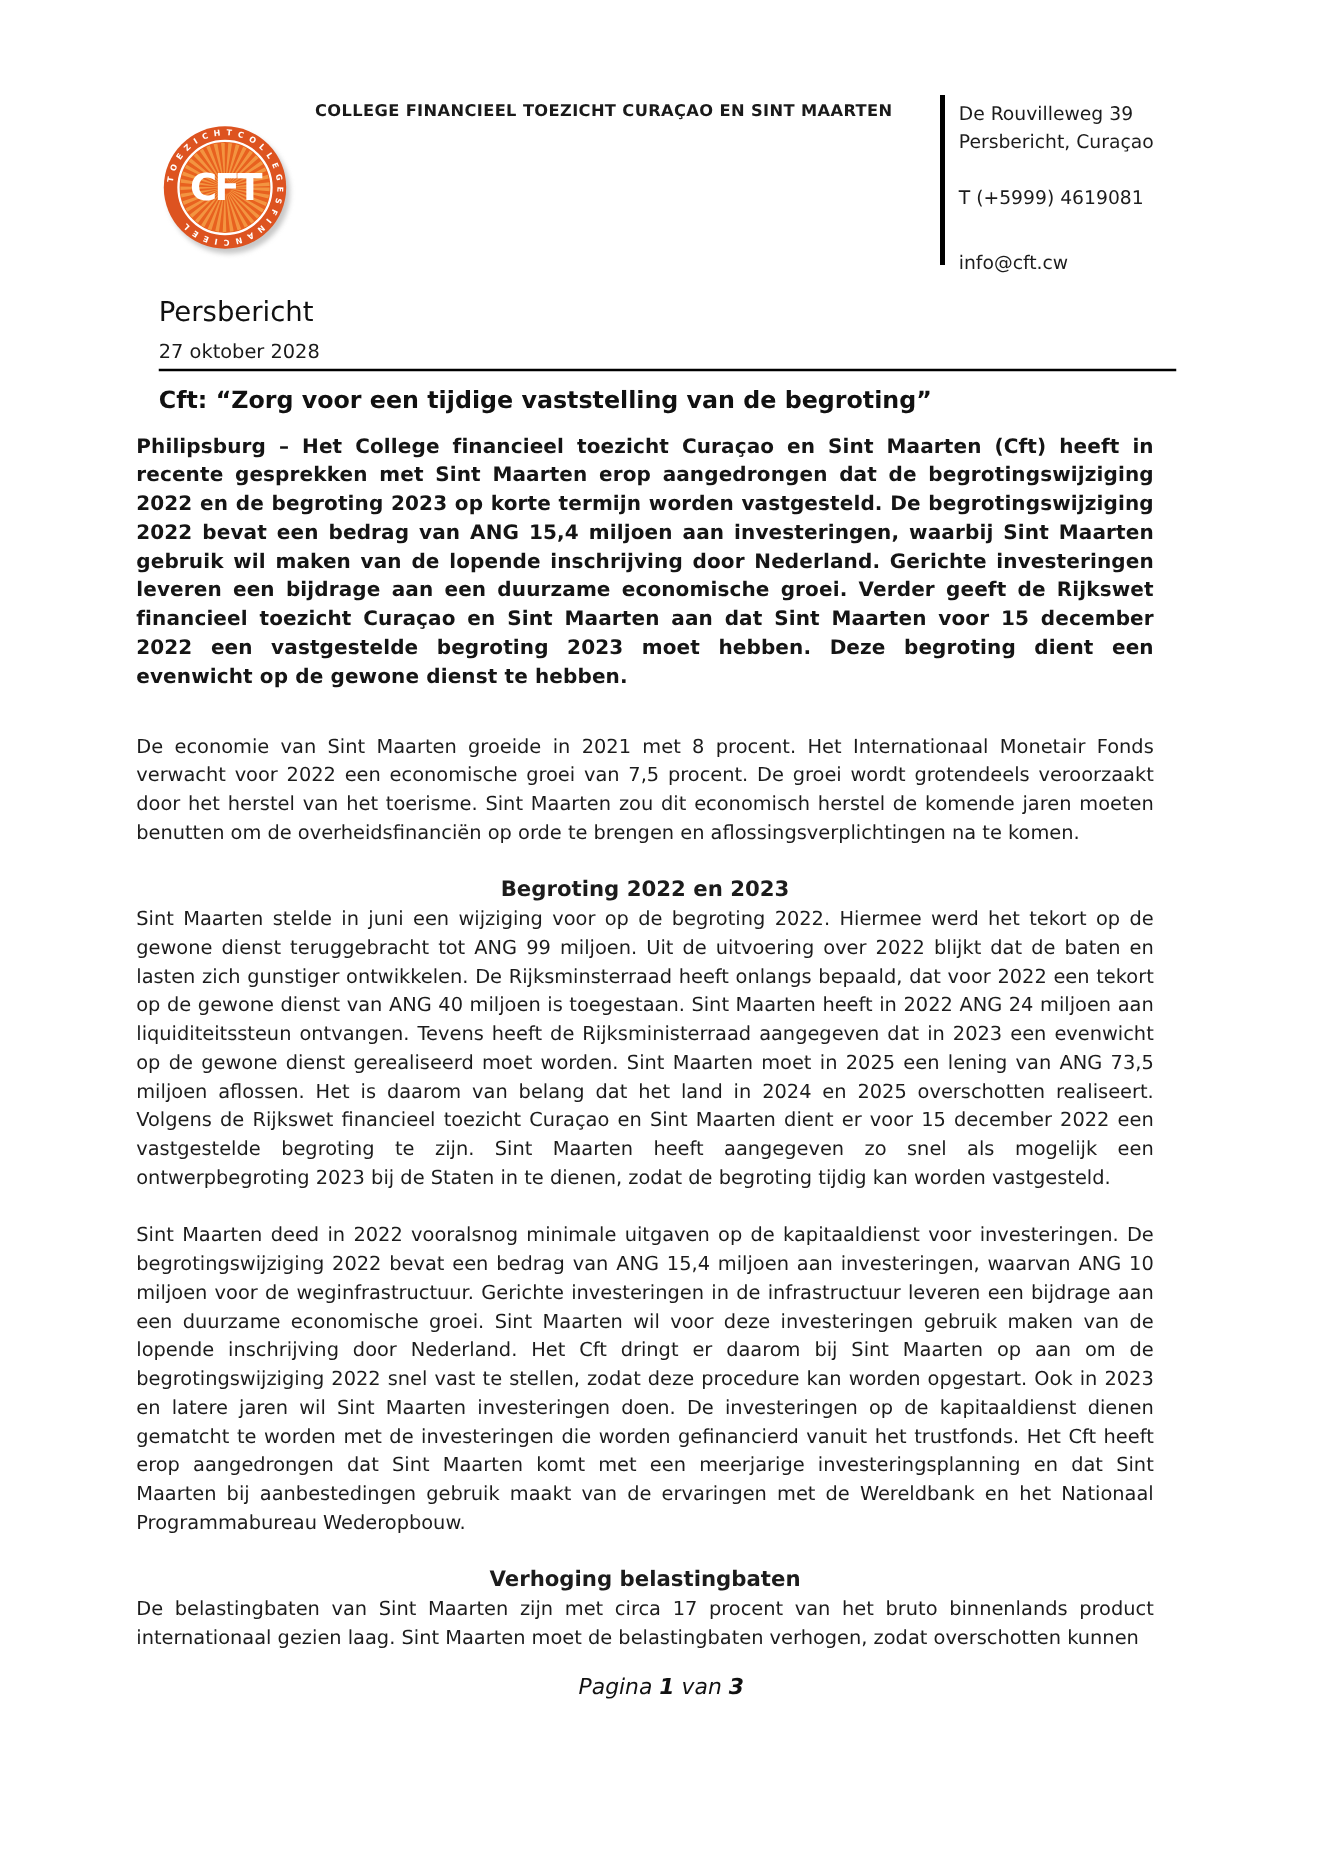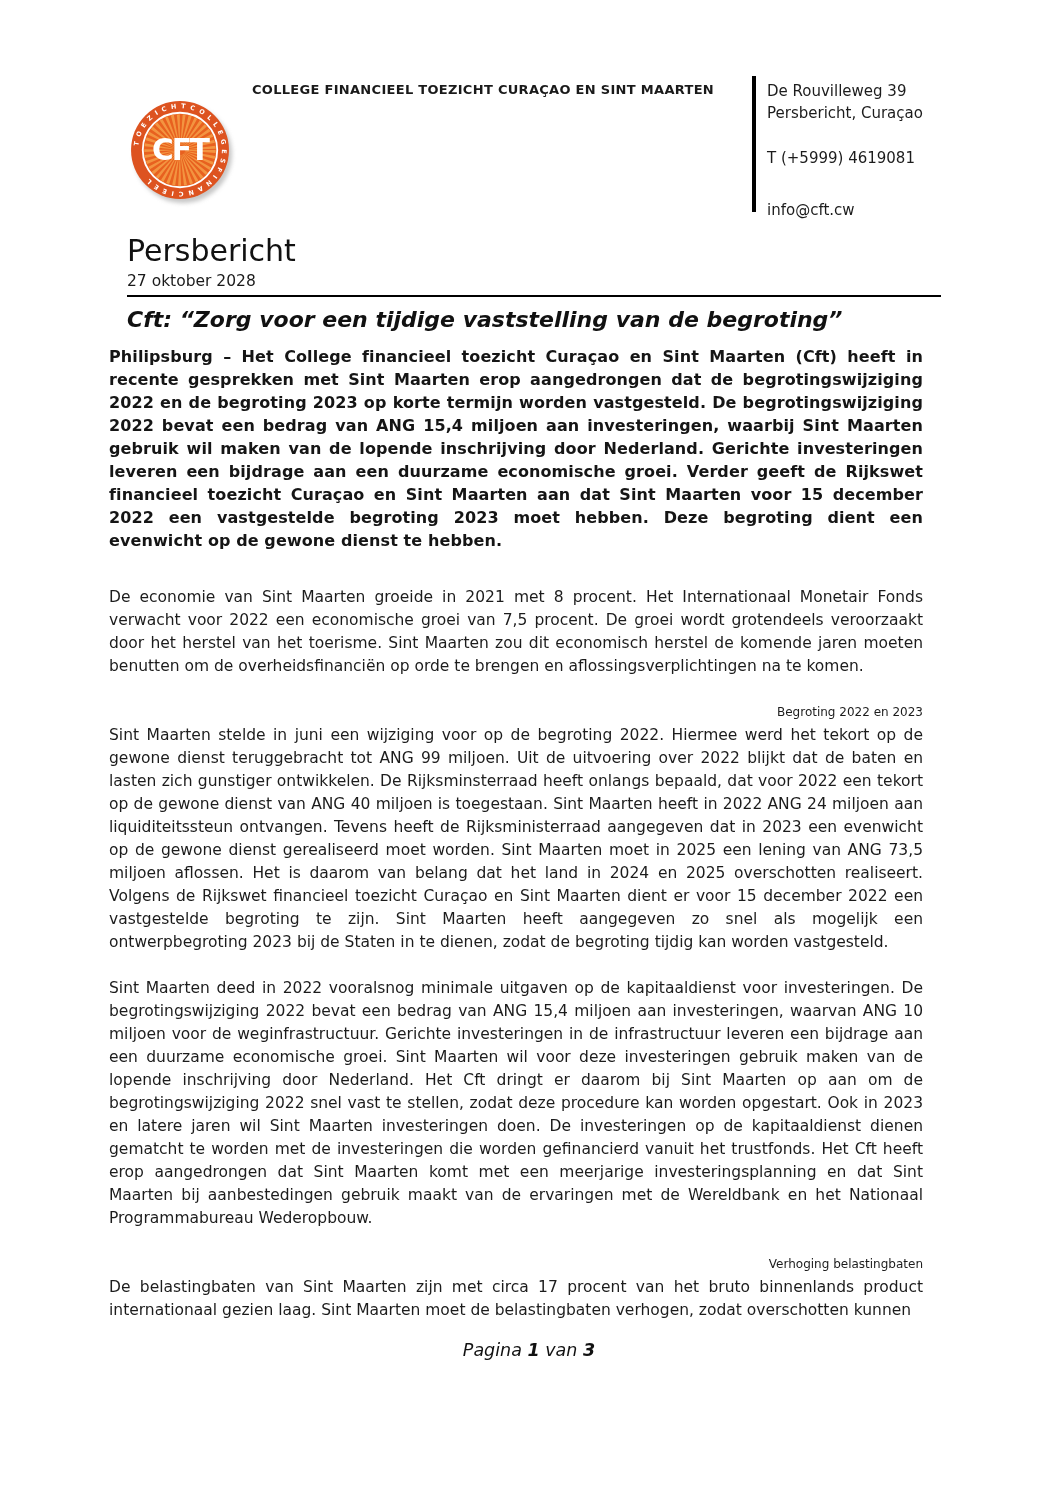--- a/index.html
+++ b/index.html
@@ -33,39 +33,39 @@
   .contact {
     position:absolute; left:767px; top:80px;
     font-size:15px; line-height:22px; color:#1c1c1c;
   }
   .contact .phone { margin-top:23px; }
   .contact .email { margin-top:30px; }
 
   
   .title-block { position:absolute; left:127px; top:234px; width:814px; }
   .doc-type {
-    margin:0; font-size:30px; font-weight:400; line-height:34px; color:#111;
+    margin:0; font-size:22px; font-weight:400; line-height:34px; color:#111;
   }
   .doc-date { font-size:15.5px; line-height:20px; margin-top:3px; }
   .title-rule { border:none; border-top:2px solid #000; margin:4px 0 0 0; }
   .headline {
-    margin:11px 0 0 0; font-size:22px; font-weight:bold; line-height:24px; color:#111;font-style:italic;
+    margin:11px 0 0 0; font-size:19px; font-weight:bold; line-height:24px; color:#111;
   }
 
   
   .body-copy {
     position:absolute; left:109px; top:345px; width:814px;
     font-size:15.5px; line-height:23px; text-align:justify; color:#1c1c1c;
   }
   .body-copy p { margin:0 0 23px 0; }
   .body-copy p.lead {
     font-weight:bold; font-size:16px; letter-spacing:0.1px; margin-bottom:34px; color:#151515;
   }
   .section-heading {
-    margin:0; font-size:12px; font-weight:normal; line-height:23px; text-align:right;
+    margin:0; font-size:17px; font-weight:bold; line-height:23px; text-align:center;
   }
 
   
   .page-footer {
     position:absolute; left:0; top:1338px; width:1058px;
     text-align:center; font-size:17.5px; line-height:24px; color:#111;font-style:italic;
   }
   .page-footer b { font-weight:bold; }
 </style>
 </head>

